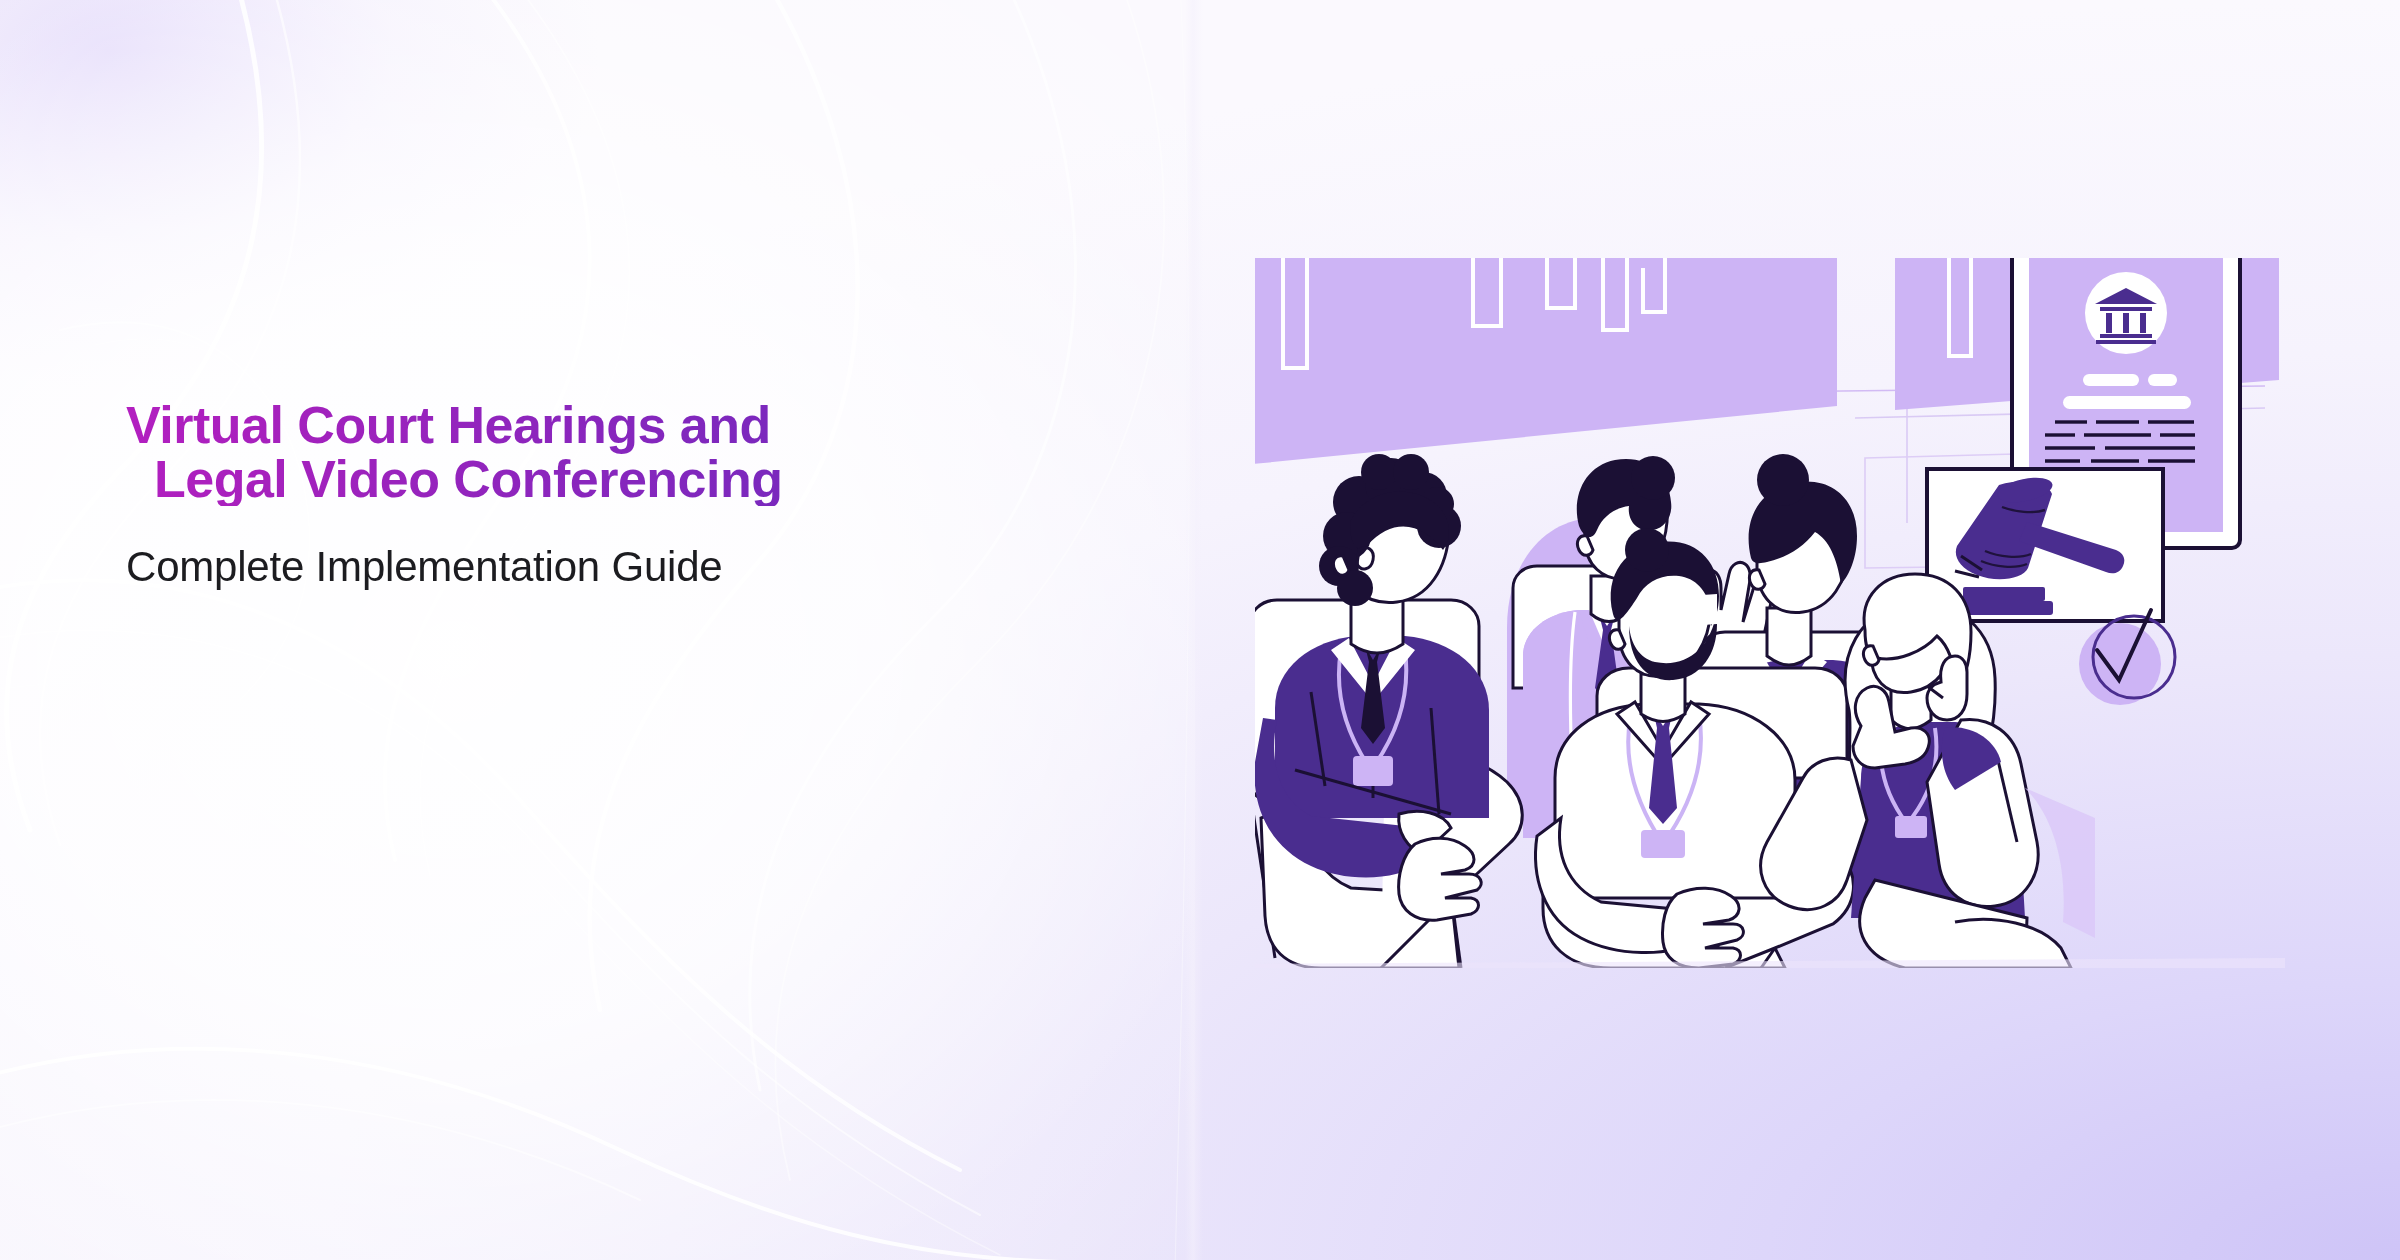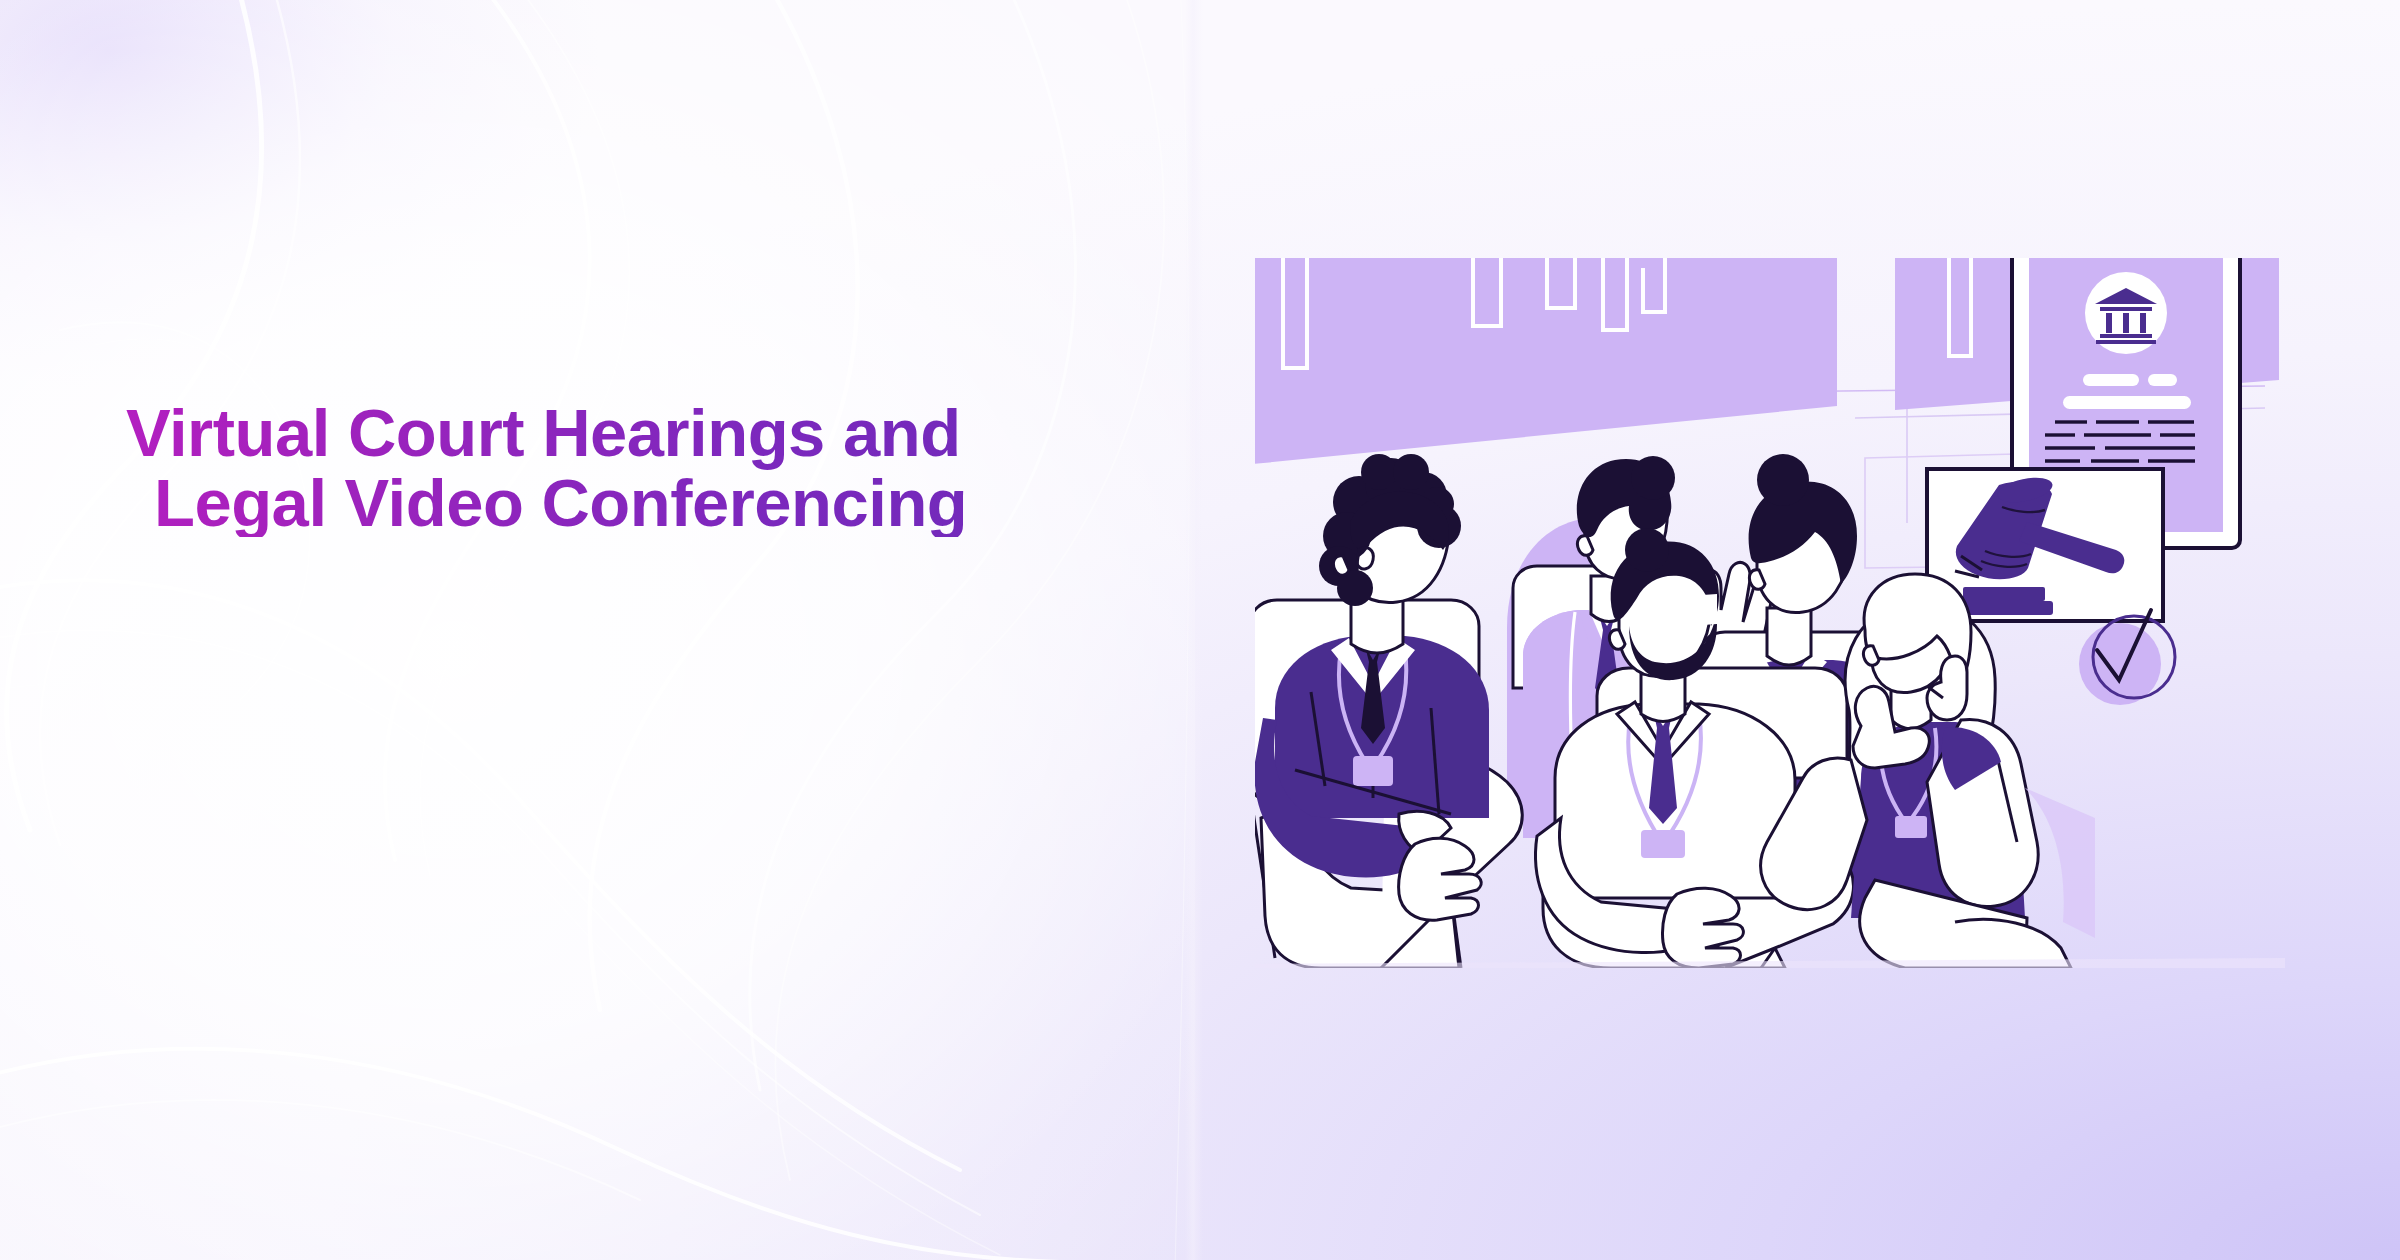--- a/index.html
+++ b/index.html
@@ -47,21 +47,21 @@
 
   
   .hero-text {
     position: absolute;
     left: 126px;
     top: 398px;
     width: 1040px;
   }
   .hero-title {
     margin: 0;
-    font-size: 67px;
+    font-size: 52px;
     line-height: 1.04;
     font-weight: 700;
     letter-spacing: -0.5px;
     background: linear-gradient(95deg, #b31fc0 0%, #a621bd 14%, #8e25bd 38%, #7b28bd 62%, #6c2bb8 100%);
     -webkit-background-clip: text;
     background-clip: text;
     color: transparent;
     -webkit-text-fill-color: transparent;
   }
   .hero-title .l2 { display: block; margin-left: 28px; }
@@ -113,20 +113,21 @@
     </g>
   </svg>
 
   <div class="bg-divider"></div>
 
   <div class="hero-text">
     <h1 class="hero-title">
       <span>Virtual Court Hearings and</span>
       <span class="l2">Legal Video Conferencing</span>
     </h1>
+    <p class="hero-sub">Complete Implementation Guide</p>
   </div>
 
   <div class="illo">
   <svg viewBox="0 0 1030 710" xmlns="http://www.w3.org/2000/svg">
     <defs>
       <clipPath id="winL">
             <path d="M0,-40 L580,-40 L580,150 L0,205 Z"></path>
           </clipPath>
       <clipPath id="winR">
             <path d="M640,-40 L1020,-40 L1020,130 L640,152 Z"></path>

